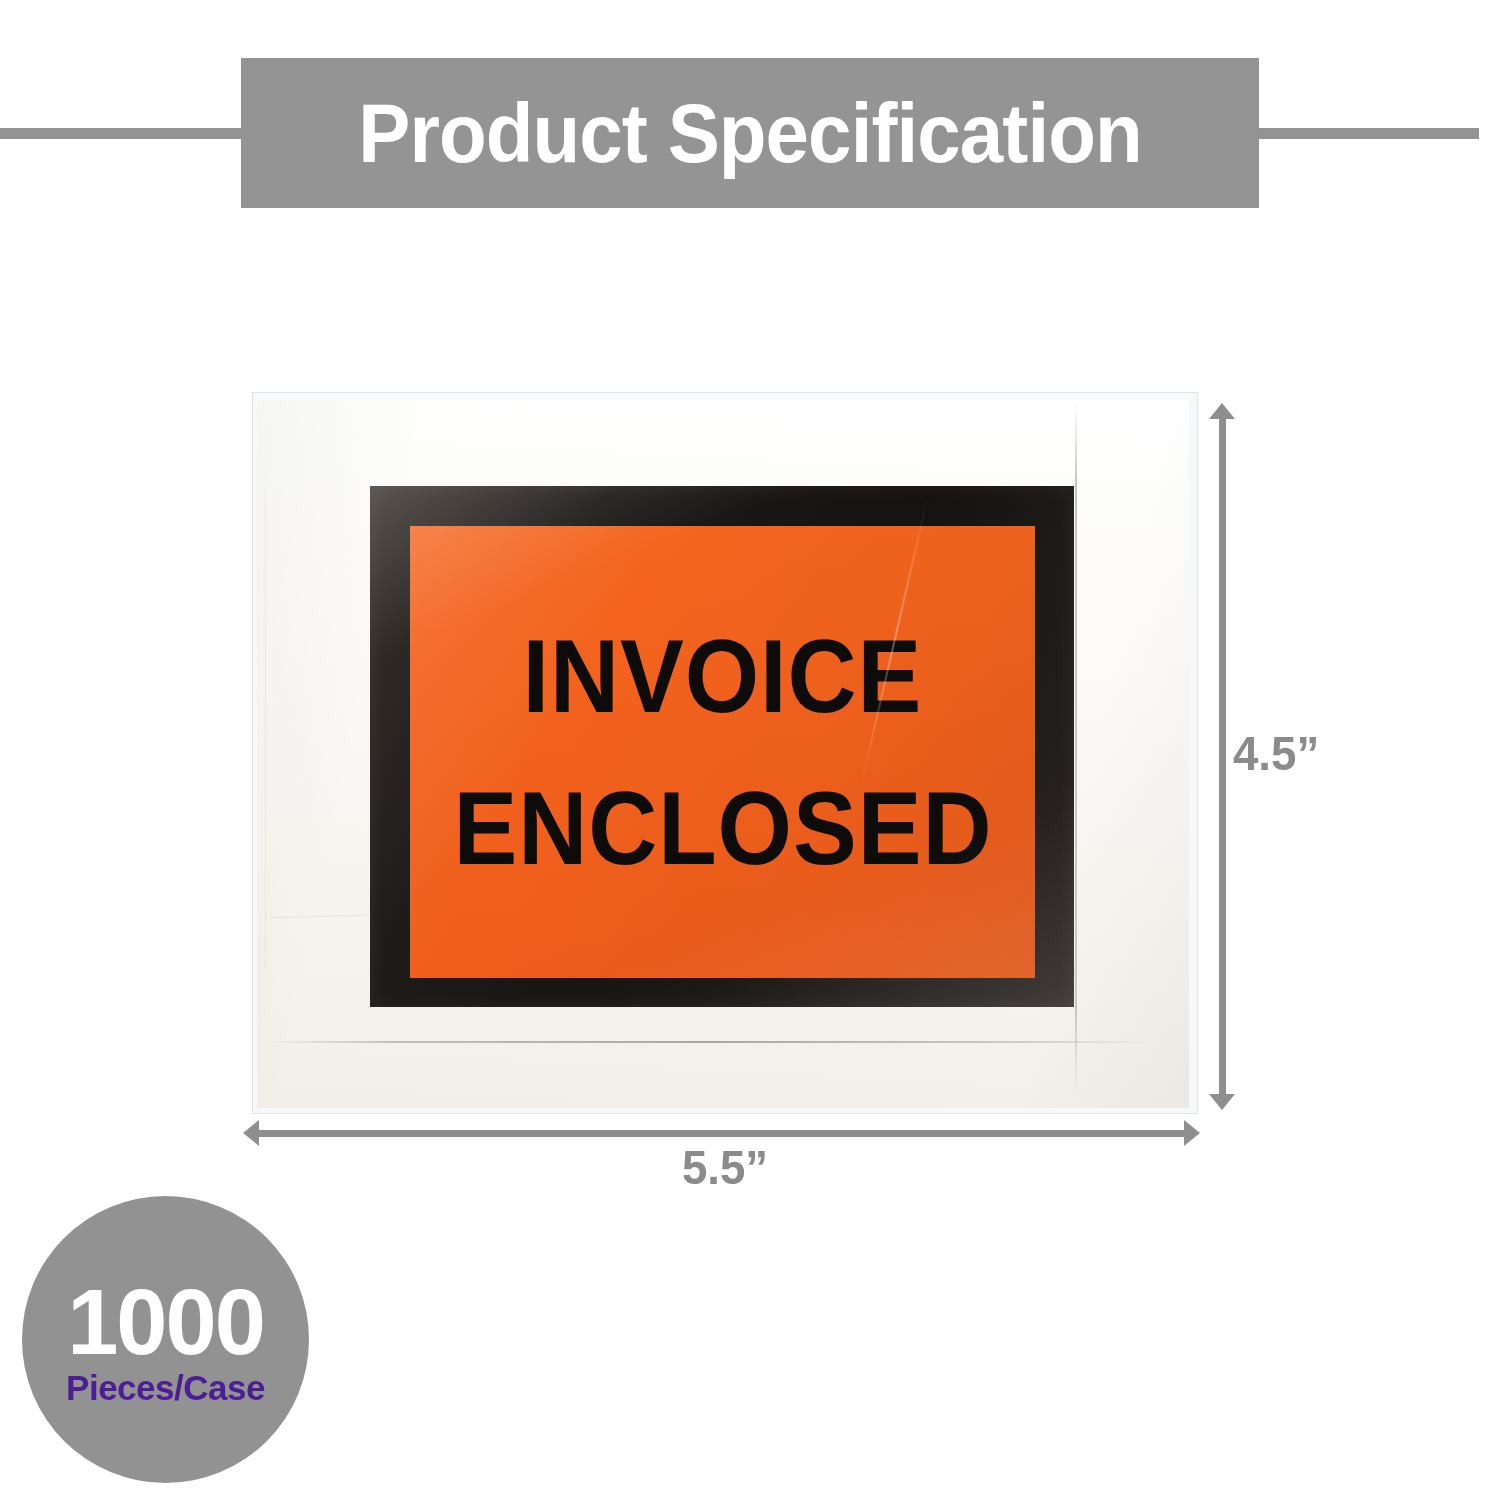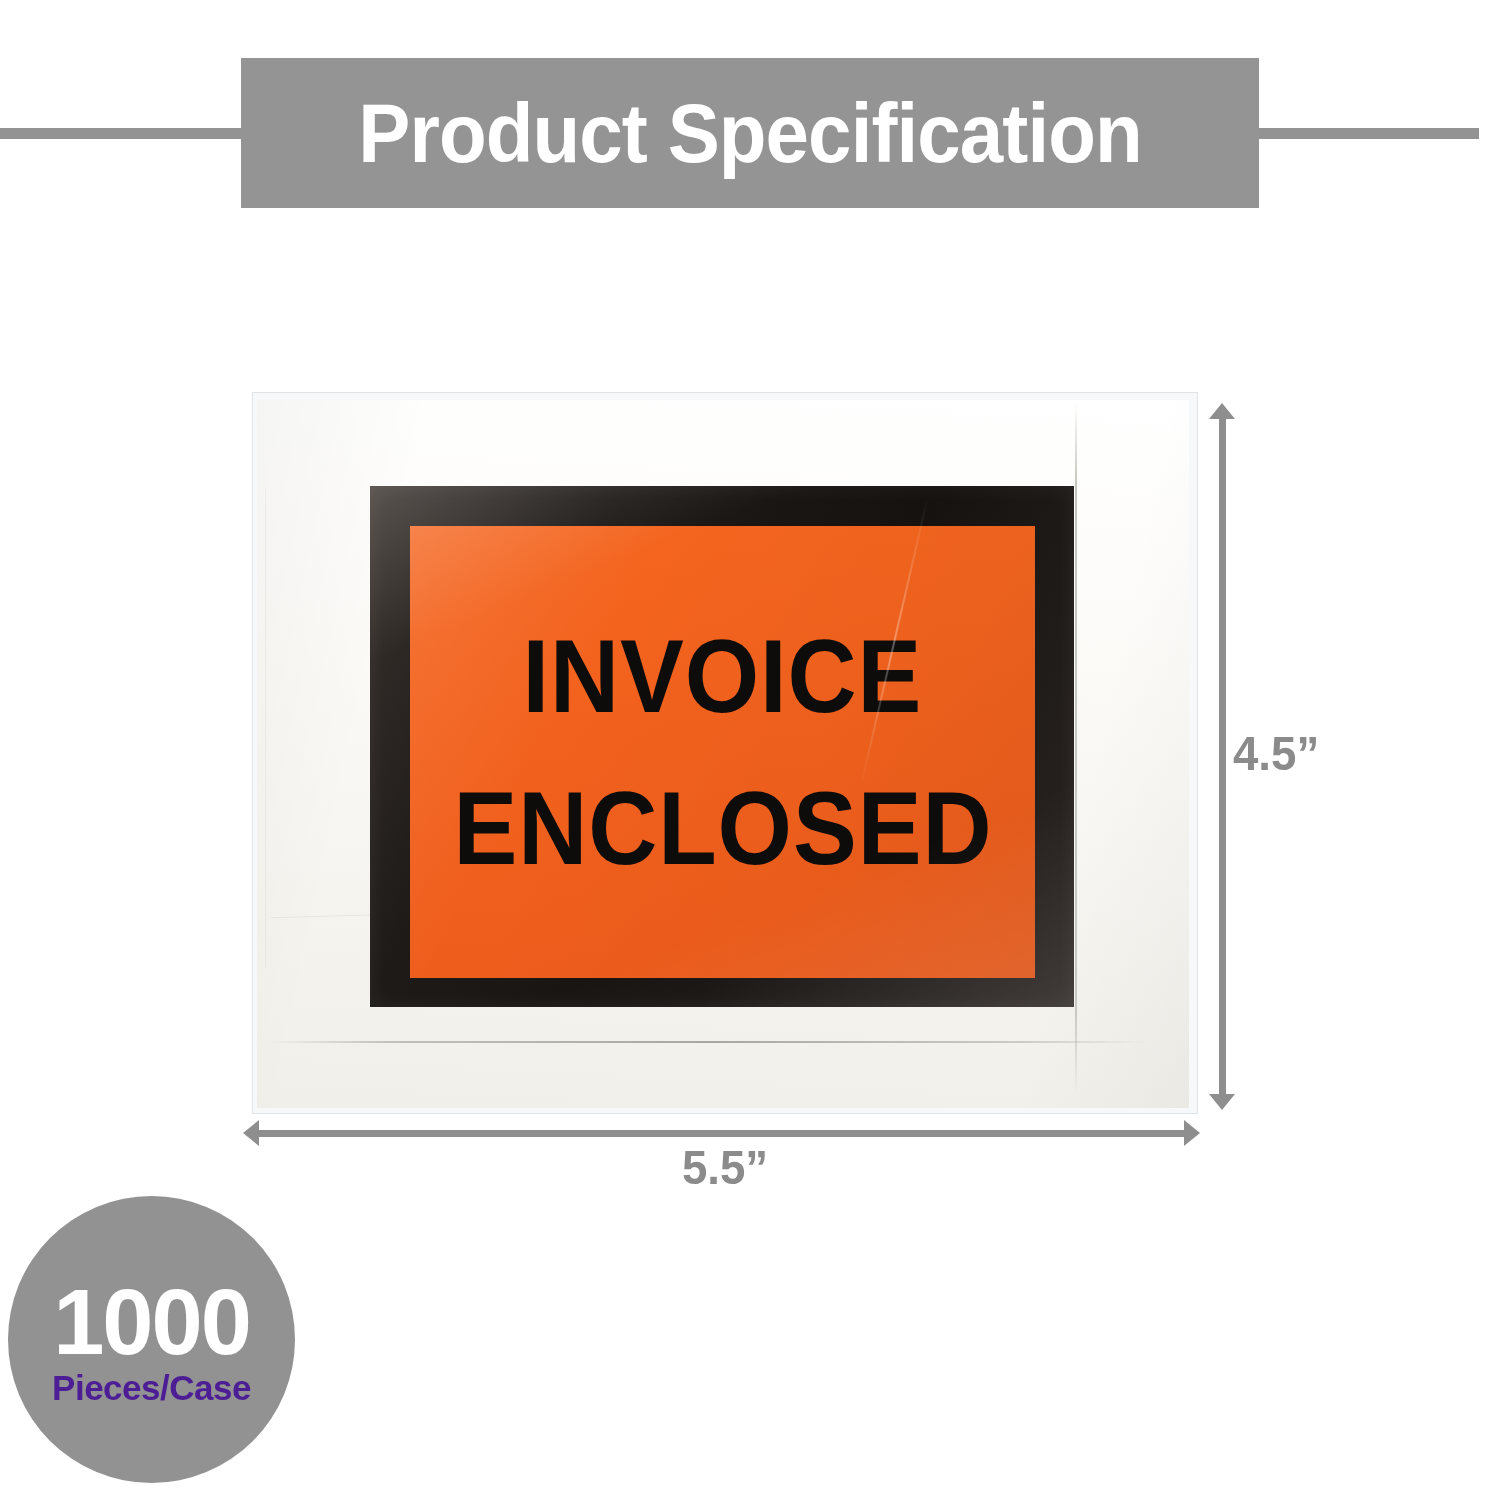--- a/index.html
+++ b/index.html
@@ -241,21 +241,21 @@
     color: #8b8b8b;
     font-size: 48px;
     font-weight: bold;
     transform: scaleX(0.95);
     white-space: nowrap;
   }
 
   
   .qty-badge {
     position: absolute;
-    left: 8px;
+    left: 22px;
     top: 1196px;
     width: 287px;
     height: 287px;
     border-radius: 50%;
     background: #929292;
     display: flex;
     flex-direction: column;
     align-items: center;
     justify-content: center;
   }

